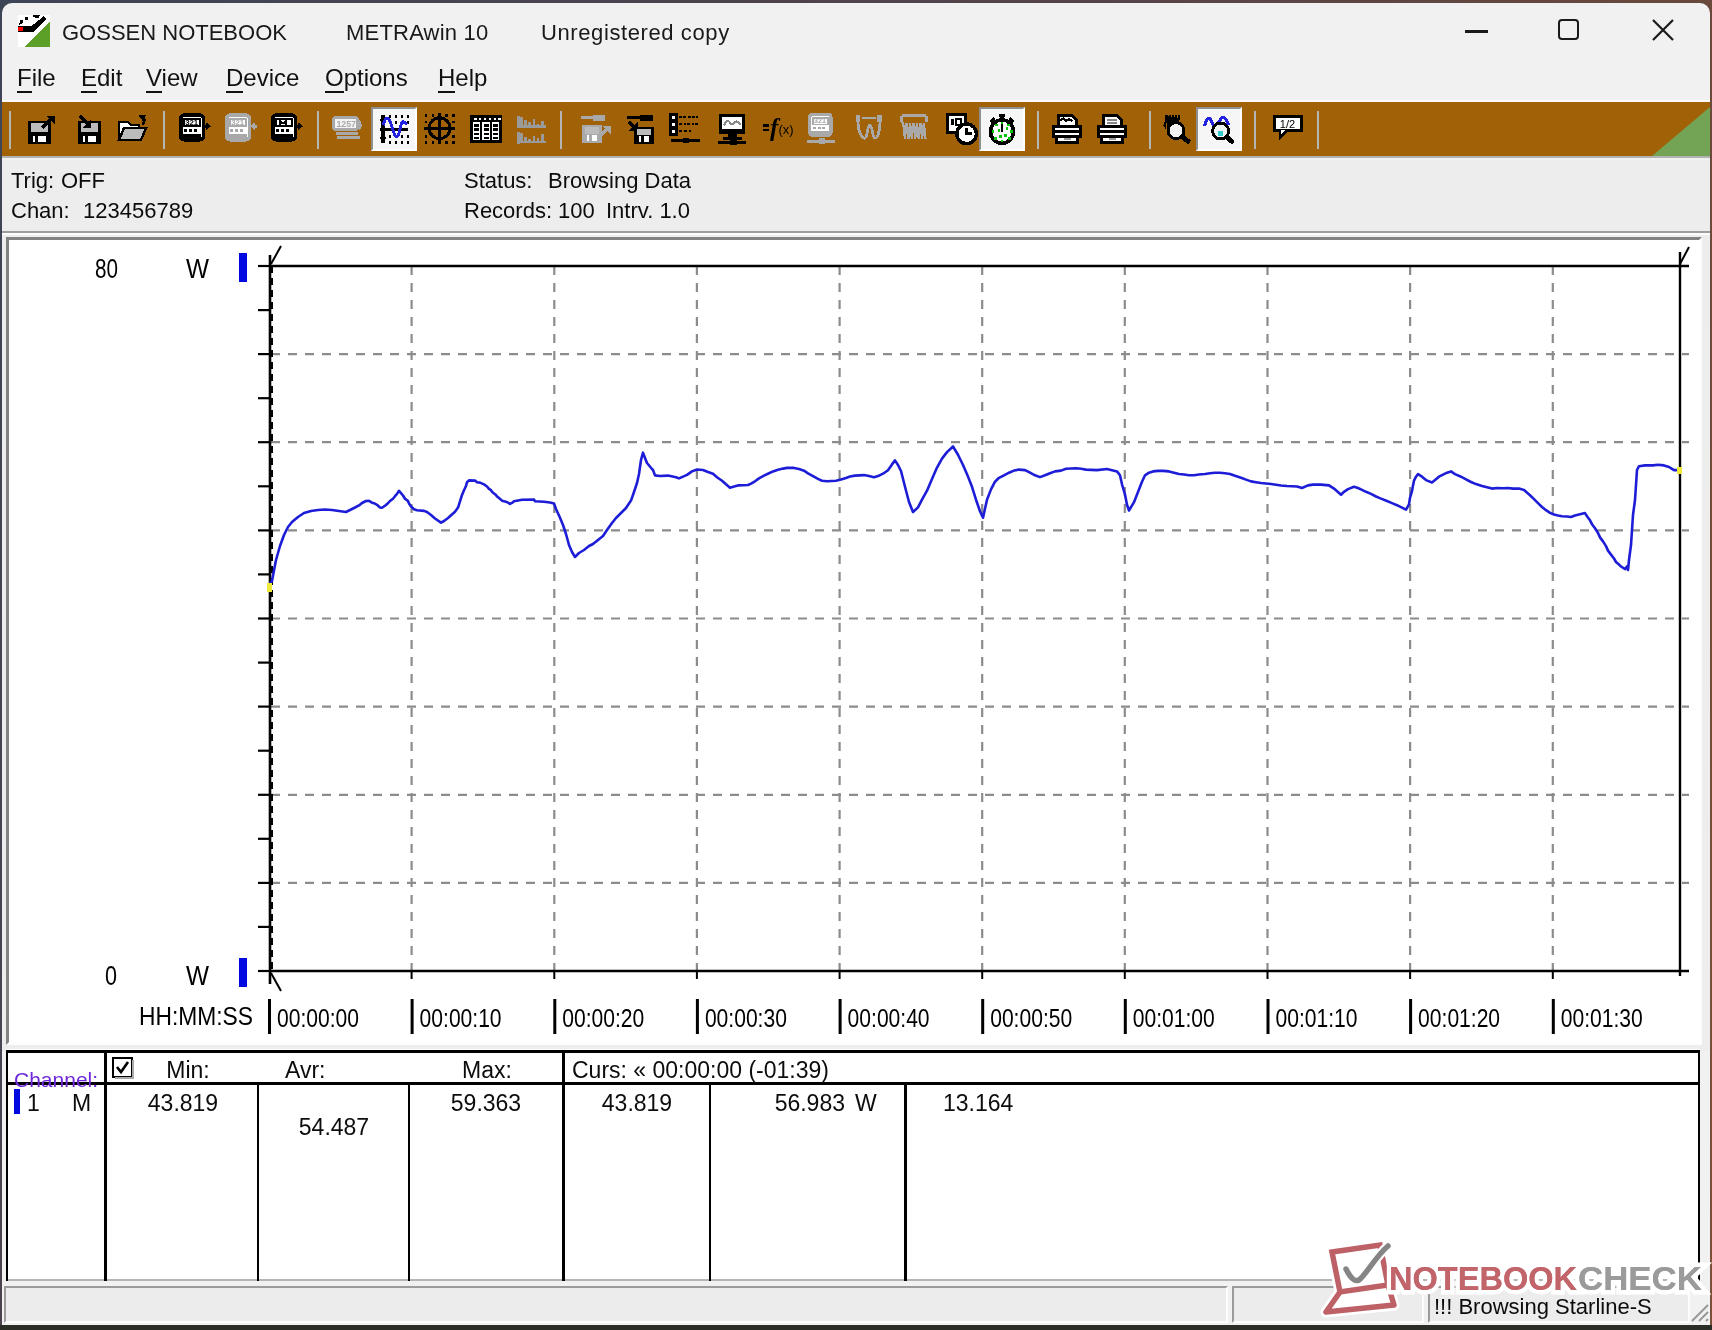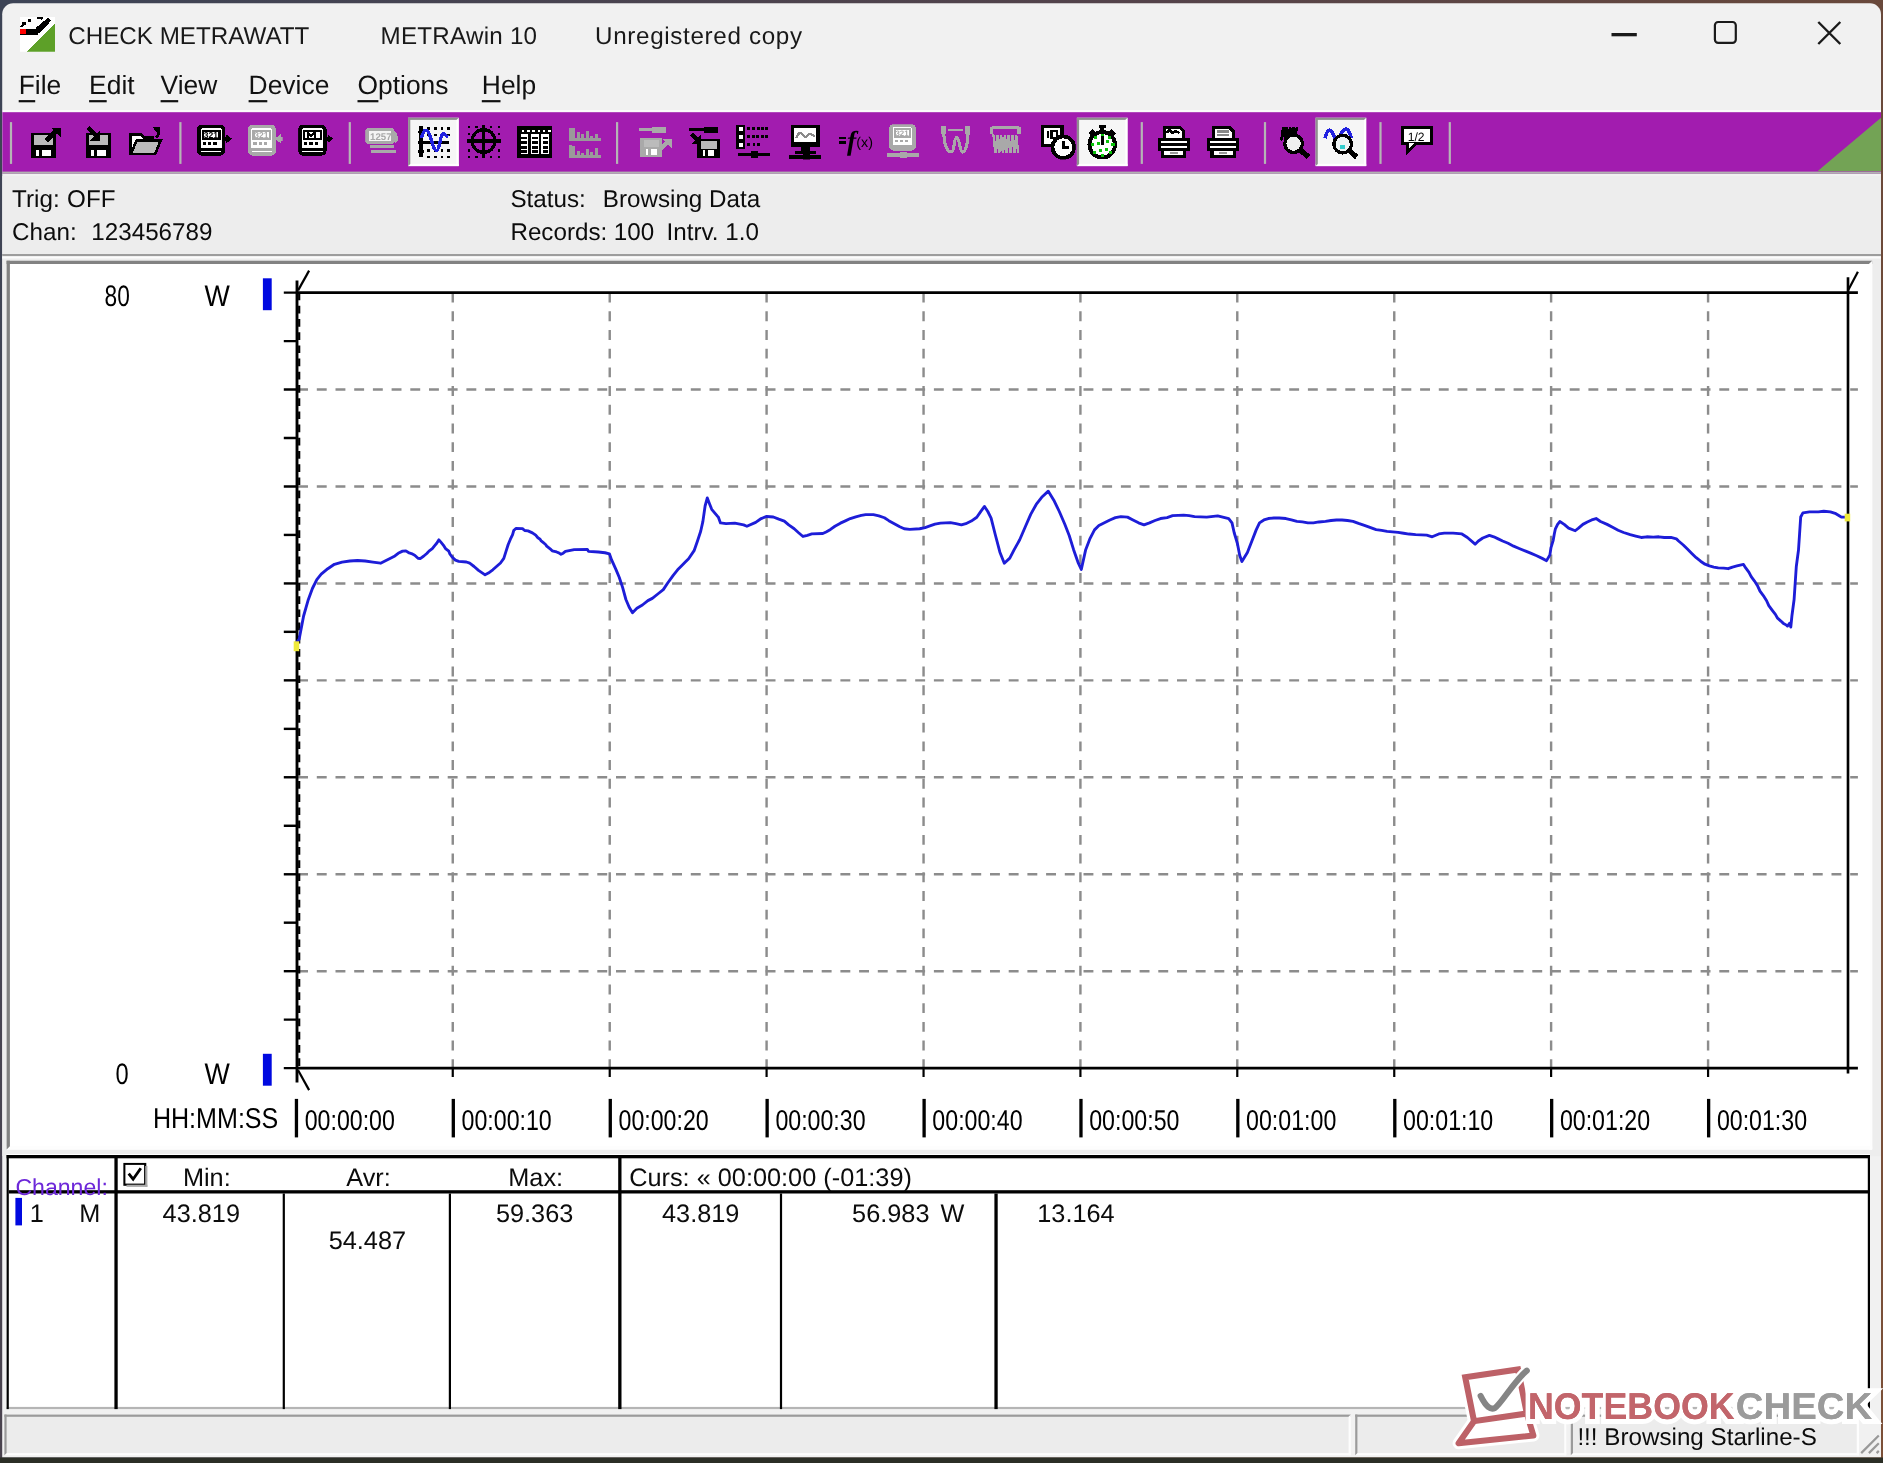--- a/index.html
+++ b/index.html
@@ -2,21 +2,21 @@
 <html><head><meta charset="utf-8"><style>
 * { margin:0; padding:0; box-sizing:border-box; }
 html,body { width:1712px; height:1330px; overflow:hidden; }
 body { font-family:"Liberation Sans", sans-serif;
   background:linear-gradient(115deg,#3d4456 0%,#54434a 45%,#6e4a38 80%,#7c5038 100%); position:relative; }
 #win { position:absolute; left:2px; top:3px; width:1708px; height:1322px;
   background:#f1f1f1; border-radius:10px 10px 0 0; overflow:hidden; }
 .abs { position:absolute; }
 .t23 { font-size:23px; color:#0c0c0c; white-space:pre; }
 .t22 { font-size:22px; color:#0c0c0c; white-space:pre; }
-#toolbar { position:absolute; left:0; top:97px; width:1708px; height:58px; background:#a21caf;
+#toolbar { position:absolute; left:0; top:97px; width:1708px; height:58px; background:#a16207;
   border-top:2px solid #fbfbfb; border-bottom:2px solid #b2b2b2; }
 .tsep { position:absolute; top:9px; width:2px; height:38px; background:#b5b5b5; }
 .tbtn { position:absolute; top:5px; width:46px; height:44px; display:flex; align-items:center; justify-content:center; }
 .pressed { background:#f6f6f6; border-top:2px solid #8f8f8f; border-left:2px solid #8f8f8f;
   border-bottom:2px solid #fff; border-right:2px solid #fff; }
 .ct { font-family:"Liberation Sans",sans-serif; fill:#000; }
 .tl { position:absolute; background:#000; }
 .menu-item { position:absolute; font-size:24px; color:#111; }
 .menu-item b { font-weight:400; border-bottom:2px solid #111; }
 .spanel { position:absolute; top:1286px; height:37px; border:2px solid;
@@ -28,21 +28,21 @@
  <rect width="16" height="16" fill="#fff"></rect>
  <polygon points="16,3.2 16,16 3.2,16" fill="#5da028"></polygon>
  <polygon points="0,5.6 8.8,5.6 8.2,8.4 0,8.4" fill="#000"></polygon>
  <rect x="0" y="5.9" width="2.6" height="2.2" fill="#f00"></rect>
  <polygon points="7.2,5.2 12.8,0.6 14.2,2 9,7.4 7,7.6" fill="#000"></polygon>
  <rect x="1" y="2.6" width="1.6" height="1.4" fill="#000"></rect>
  <rect x="3.6" y="1.2" width="1.6" height="1.2" fill="#000"></rect>
  <polygon points="7.6,0 11,0 10.2,1.4 7.6,1.2" fill="#000"></polygon>
  <polygon points="0.2,4.4 1.4,3.4 2,4.4 0.6,5" fill="#000"></polygon>
 </svg>
-<div class="abs" style="left:60px;top:17px;font-size:22px;color:#191919;letter-spacing:0px">CHECK METRAWATT</div>
+<div class="abs" style="left:60px;top:17px;font-size:22px;color:#191919;letter-spacing:0px">GOSSEN NOTEBOOK</div>
 <div class="abs" style="left:344px;top:17px;font-size:22px;color:#191919;letter-spacing:0.2px">METRAwin 10</div>
 <div class="abs" style="left:539px;top:17px;font-size:22px;color:#191919;letter-spacing:0.6px">Unregistered copy</div>
 <div class="abs" style="left:1463px;top:27px;width:23px;height:2.5px;background:#1a1a1a"></div>
 <div class="abs" style="left:1556px;top:16px;width:21px;height:21px;border:2px solid #1a1a1a;border-radius:4px"></div>
 <svg class="abs" style="left:1649px;top:15px" width="24" height="24" viewBox="0 0 24 24">
  <path d="M2 2 L22 22 M22 2 L2 22" stroke="#1a1a1a" stroke-width="2.2"></path>
     </svg>
 
 <div class="menu-item" style="left:15px;top:61px"><b>F</b>ile</div>
 <div class="menu-item" style="left:79px;top:61px"><b>E</b>dit</div>
@@ -510,21 +510,21 @@
     <div class="tl" style="left:8px;top:1082px;width:1692px;height:3px"></div>
     <div class="tl" style="left:1698px;top:1050px;width:2px;height:231px"></div>
 <div class="abs" style="left:14px;top:1068px;font-size:21px;color:#6d28d9">Channel:</div>
 <svg class="abs" style="left:112px;top:1057px" width="24" height="24" viewBox="0 0 24 24">
  <rect x="1" y="1" width="19" height="19" fill="#fff" stroke="#000" stroke-width="2"></rect>
  <rect x="20" y="3" width="2" height="19" fill="#aaa"></rect>
       <rect x="3" y="20" width="19" height="2" fill="#aaa"></rect>
  <path d="M5 10 L9 15 L16 5" stroke="#000" stroke-width="2.6" fill="none"></path>
     </svg>
 <div class="abs t23" style="left:138px;top:1057px;width:100px;text-align:center">Min:</div>
-<div class="abs t23" style="left:285px;top:1057px;width:100px;text-align:center">Avr:</div>
+<div class="abs t23" style="left:285px;top:1057px;width:100px;">Avr:</div>
 <div class="abs t23" style="left:437px;top:1057px;width:100px;text-align:center">Max:</div>
 <div class="abs t23" style="left:572px;top:1057px">Curs: « 00:00:00 (-01:39)</div>
 <div class="abs" style="left:14px;top:1089px;width:6px;height:25px;background:#0009e0"></div>
 <div class="abs t23" style="left:27px;top:1090px">1</div>
 <div class="abs t23" style="left:72px;top:1090px">M</div>
 <div class="abs t23" style="left:133px;top:1090px;width:100px;text-align:center">43.819</div>
 <div class="abs t23" style="left:284px;top:1114px;width:100px;text-align:center">54.487</div>
 <div class="abs t23" style="left:436px;top:1090px;width:100px;text-align:center">59.363</div>
 <div class="abs t23" style="left:587px;top:1090px;width:100px;text-align:center">43.819</div>
 <div class="abs t23" style="left:745px;top:1090px;width:100px;text-align:right">56.983</div>

